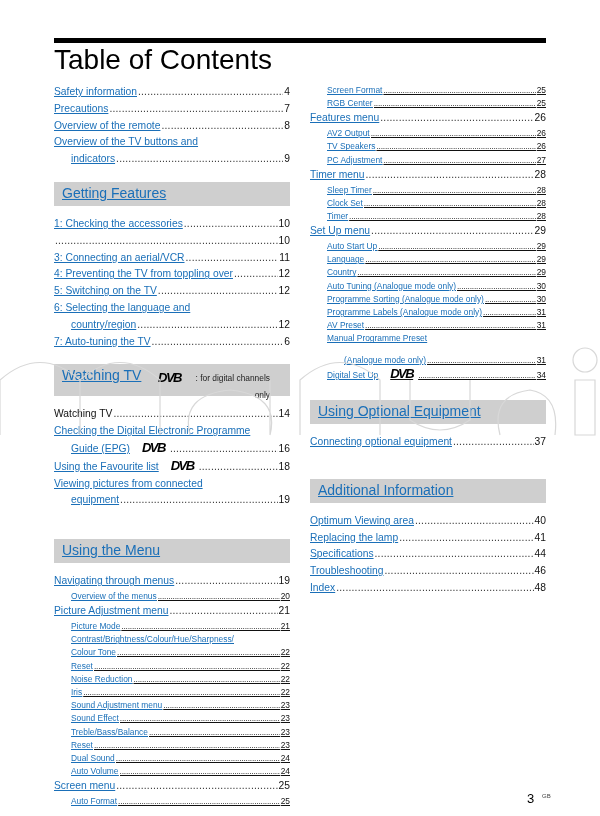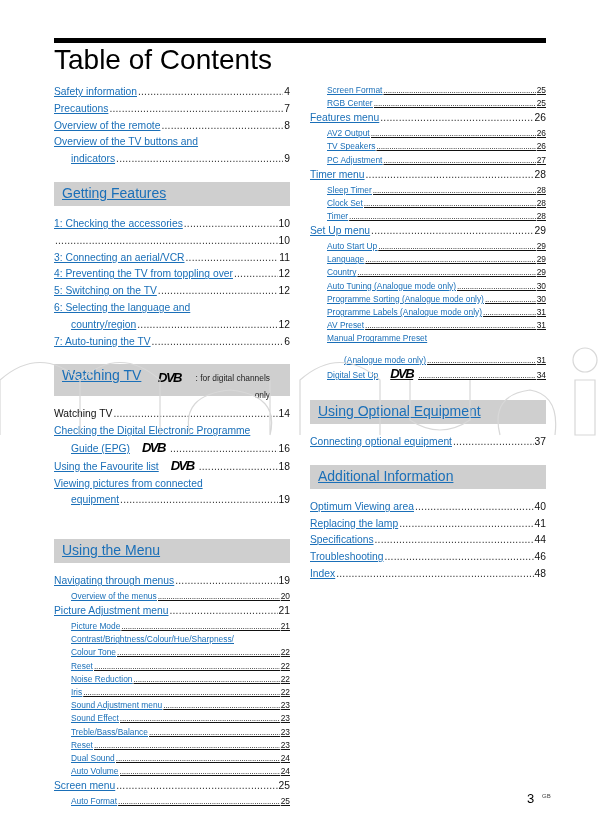--- a/index.html
+++ b/index.html
@@ -333,21 +333,21 @@
 
   <div class="section" style="margin-top:18px;">
       <span class="stitle">Using Optional Equipment</span>
     </div>
   <div class="entry">
       <span class="lbl">Connecting optional equipment</span>
       <span class="dots"></span>
       <span class="pg">37</span>
     </div>
 
-  <div class="section" style="margin-top:14px;">
+  <div class="section" style="margin-top:28px;">
       <span class="stitle">Additional Information</span>
     </div>
   <div class="entry">
       <span class="lbl">Optimum Viewing area</span>
       <span class="dots"></span>
       <span class="pg">40</span>
     </div>
   <div class="entry">
       <span class="lbl">Replacing the lamp</span>
       <span class="dots"></span>

